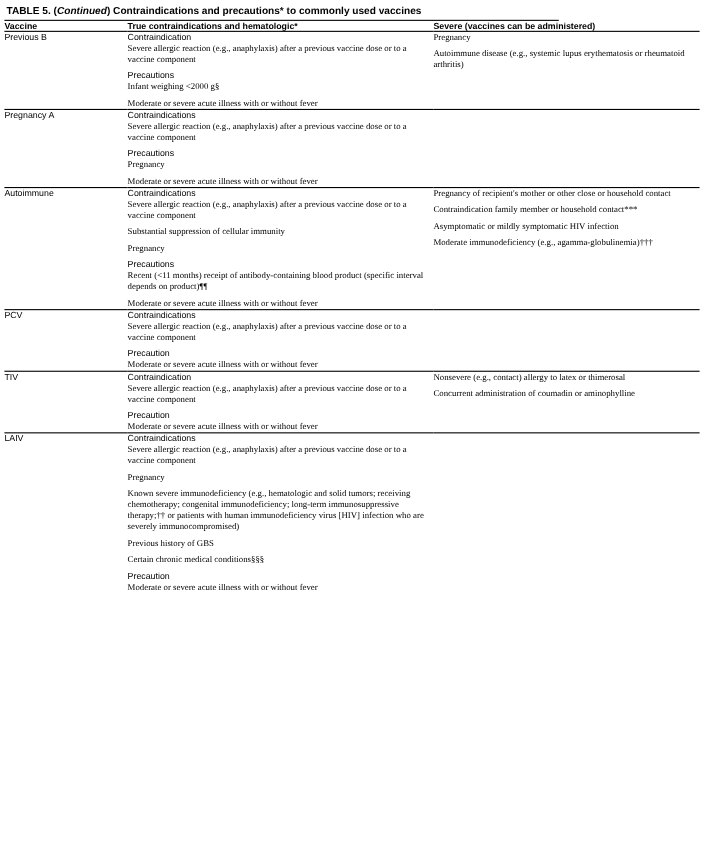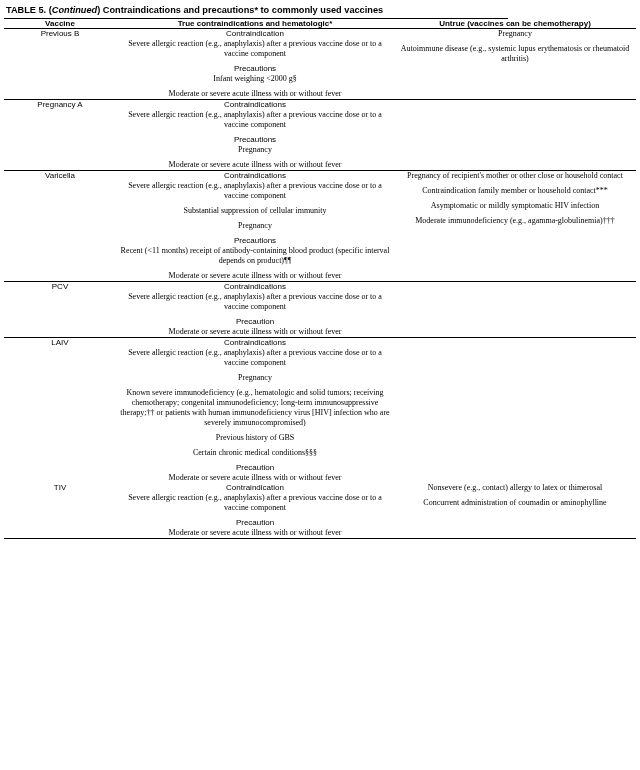--- a/index.html
+++ b/index.html
@@ -31,21 +31,21 @@
     font-style: italic;
     font-weight: bold;
   }
   table.main {
     border-collapse: collapse;
     width: 632px;
     table-layout: fixed;
   }
   table.main th, table.main td {
     vertical-align: top;
-    text-align: center;
+    text-align: left;
     padding: 0;
     margin-left: 36px;
   }
   .hdr-row th {
     font-size: 8px;
     font-weight: bold;
     padding: 2px 3px 2px 2px;
     border-bottom: 0.9px solid #000;
     line-height: 1.15;
   }
@@ -99,21 +99,21 @@
   <table class="main">
     <colgroup>
       <col class="col1">
       <col class="col2">
       <col class="col3">
     </colgroup>
     <thead>
       <tr class="hdr-row">
         <th>Vaccine</th>
         <th>True contraindications and hematologic*</th>
-        <th>Untrue (vaccines can be chemotherapy)</th>
+        <th>Severe (vaccines can be administered)</th>
       </tr>
     </thead>
     <tbody id="table-body">
         <tr class="vrow">
           <td>
             <div class="vaccine-name">Previous B</div>
           </td>
           <td>
             <div class="blk">
               <div class="blk-head">Contraindication</div>
@@ -142,21 +142,21 @@
             <div class="blk">
               <div class="blk-head">Precautions</div>
               <div class="item blk-text">Pregnancy</div>
               <div class="item blk-text">Moderate or severe acute illness with or without fever</div>
             </div>
           </td>
           <td class="c3cell"></td>
         </tr>
         <tr class="vrow">
           <td>
-            <div class="vaccine-name">Varicella</div>
+            <div class="vaccine-name">Autoimmune</div>
           </td>
           <td>
             <div class="blk">
               <div class="blk-head">Contraindications</div>
               <div class="item blk-text">Severe allergic reaction (e.g., anaphylaxis) after a previous vaccine dose or to a vaccine component</div>
               <div class="item blk-text">Substantial suppression of cellular immunity</div>
               <div class="item blk-text">Pregnancy</div>
             </div>
             <div class="blk">
               <div class="blk-head">Precautions</div>
@@ -180,55 +180,55 @@
               <div class="blk-head">Contraindications</div>
               <div class="item blk-text">Severe allergic reaction (e.g., anaphylaxis) after a previous vaccine dose or to a vaccine component</div>
             </div>
             <div class="blk">
               <div class="blk-head">Precaution</div>
               <div class="item blk-text">Moderate or severe acute illness with or without fever</div>
             </div>
           </td>
           <td class="c3cell"></td>
         </tr>
+        <tr class="vrow">
+          <td>
+            <div class="vaccine-name">TIV</div>
+          </td>
+          <td>
+            <div class="blk">
+              <div class="blk-head">Contraindication</div>
+              <div class="item blk-text">Severe allergic reaction (e.g., anaphylaxis) after a previous vaccine dose or to a vaccine component</div>
+            </div>
+            <div class="blk">
+              <div class="blk-head">Precaution</div>
+              <div class="item blk-text">Moderate or severe acute illness with or without fever</div>
+            </div>
+          </td>
+          <td class="c3cell">
+            <div class="item">Nonsevere (e.g., contact) allergy to latex or thimerosal</div>
+            <div class="item">Concurrent administration of coumadin or aminophylline</div>
+          </td>
+        </tr>
         <tr class="vrow last">
           <td>
             <div class="vaccine-name">LAIV</div>
           </td>
           <td>
             <div class="blk">
               <div class="blk-head">Contraindications</div>
               <div class="item blk-text">Severe allergic reaction (e.g., anaphylaxis) after a previous vaccine dose or to a vaccine component</div>
               <div class="item blk-text">Pregnancy</div>
               <div class="item blk-text">Known severe immunodeficiency (e.g., hematologic and solid tumors; receiving chemotherapy; congenital immunodeficiency; long-term immunosuppressive therapy;†† or patients with human immunodeficiency virus [HIV] infection who are severely immunocompromised)</div>
               <div class="item blk-text">Previous history of GBS</div>
               <div class="item blk-text">Certain chronic medical conditions§§§</div>
             </div>
             <div class="blk">
               <div class="blk-head">Precaution</div>
               <div class="item blk-text">Moderate or severe acute illness with or without fever</div>
             </div>
           </td>
           <td class="c3cell"></td>
         </tr>
-        <tr class="vrow">
-          <td>
-            <div class="vaccine-name">TIV</div>
-          </td>
-          <td>
-            <div class="blk">
-              <div class="blk-head">Contraindication</div>
-              <div class="item blk-text">Severe allergic reaction (e.g., anaphylaxis) after a previous vaccine dose or to a vaccine component</div>
-            </div>
-            <div class="blk">
-              <div class="blk-head">Precaution</div>
-              <div class="item blk-text">Moderate or severe acute illness with or without fever</div>
-            </div>
-          </td>
-          <td class="c3cell">
-            <div class="item">Nonsevere (e.g., contact) allergy to latex or thimerosal</div>
-            <div class="item">Concurrent administration of coumadin or aminophylline</div>
-          </td>
-        </tr>
       </tbody>
   </table>
 
 </div>
 
 </body></html>

